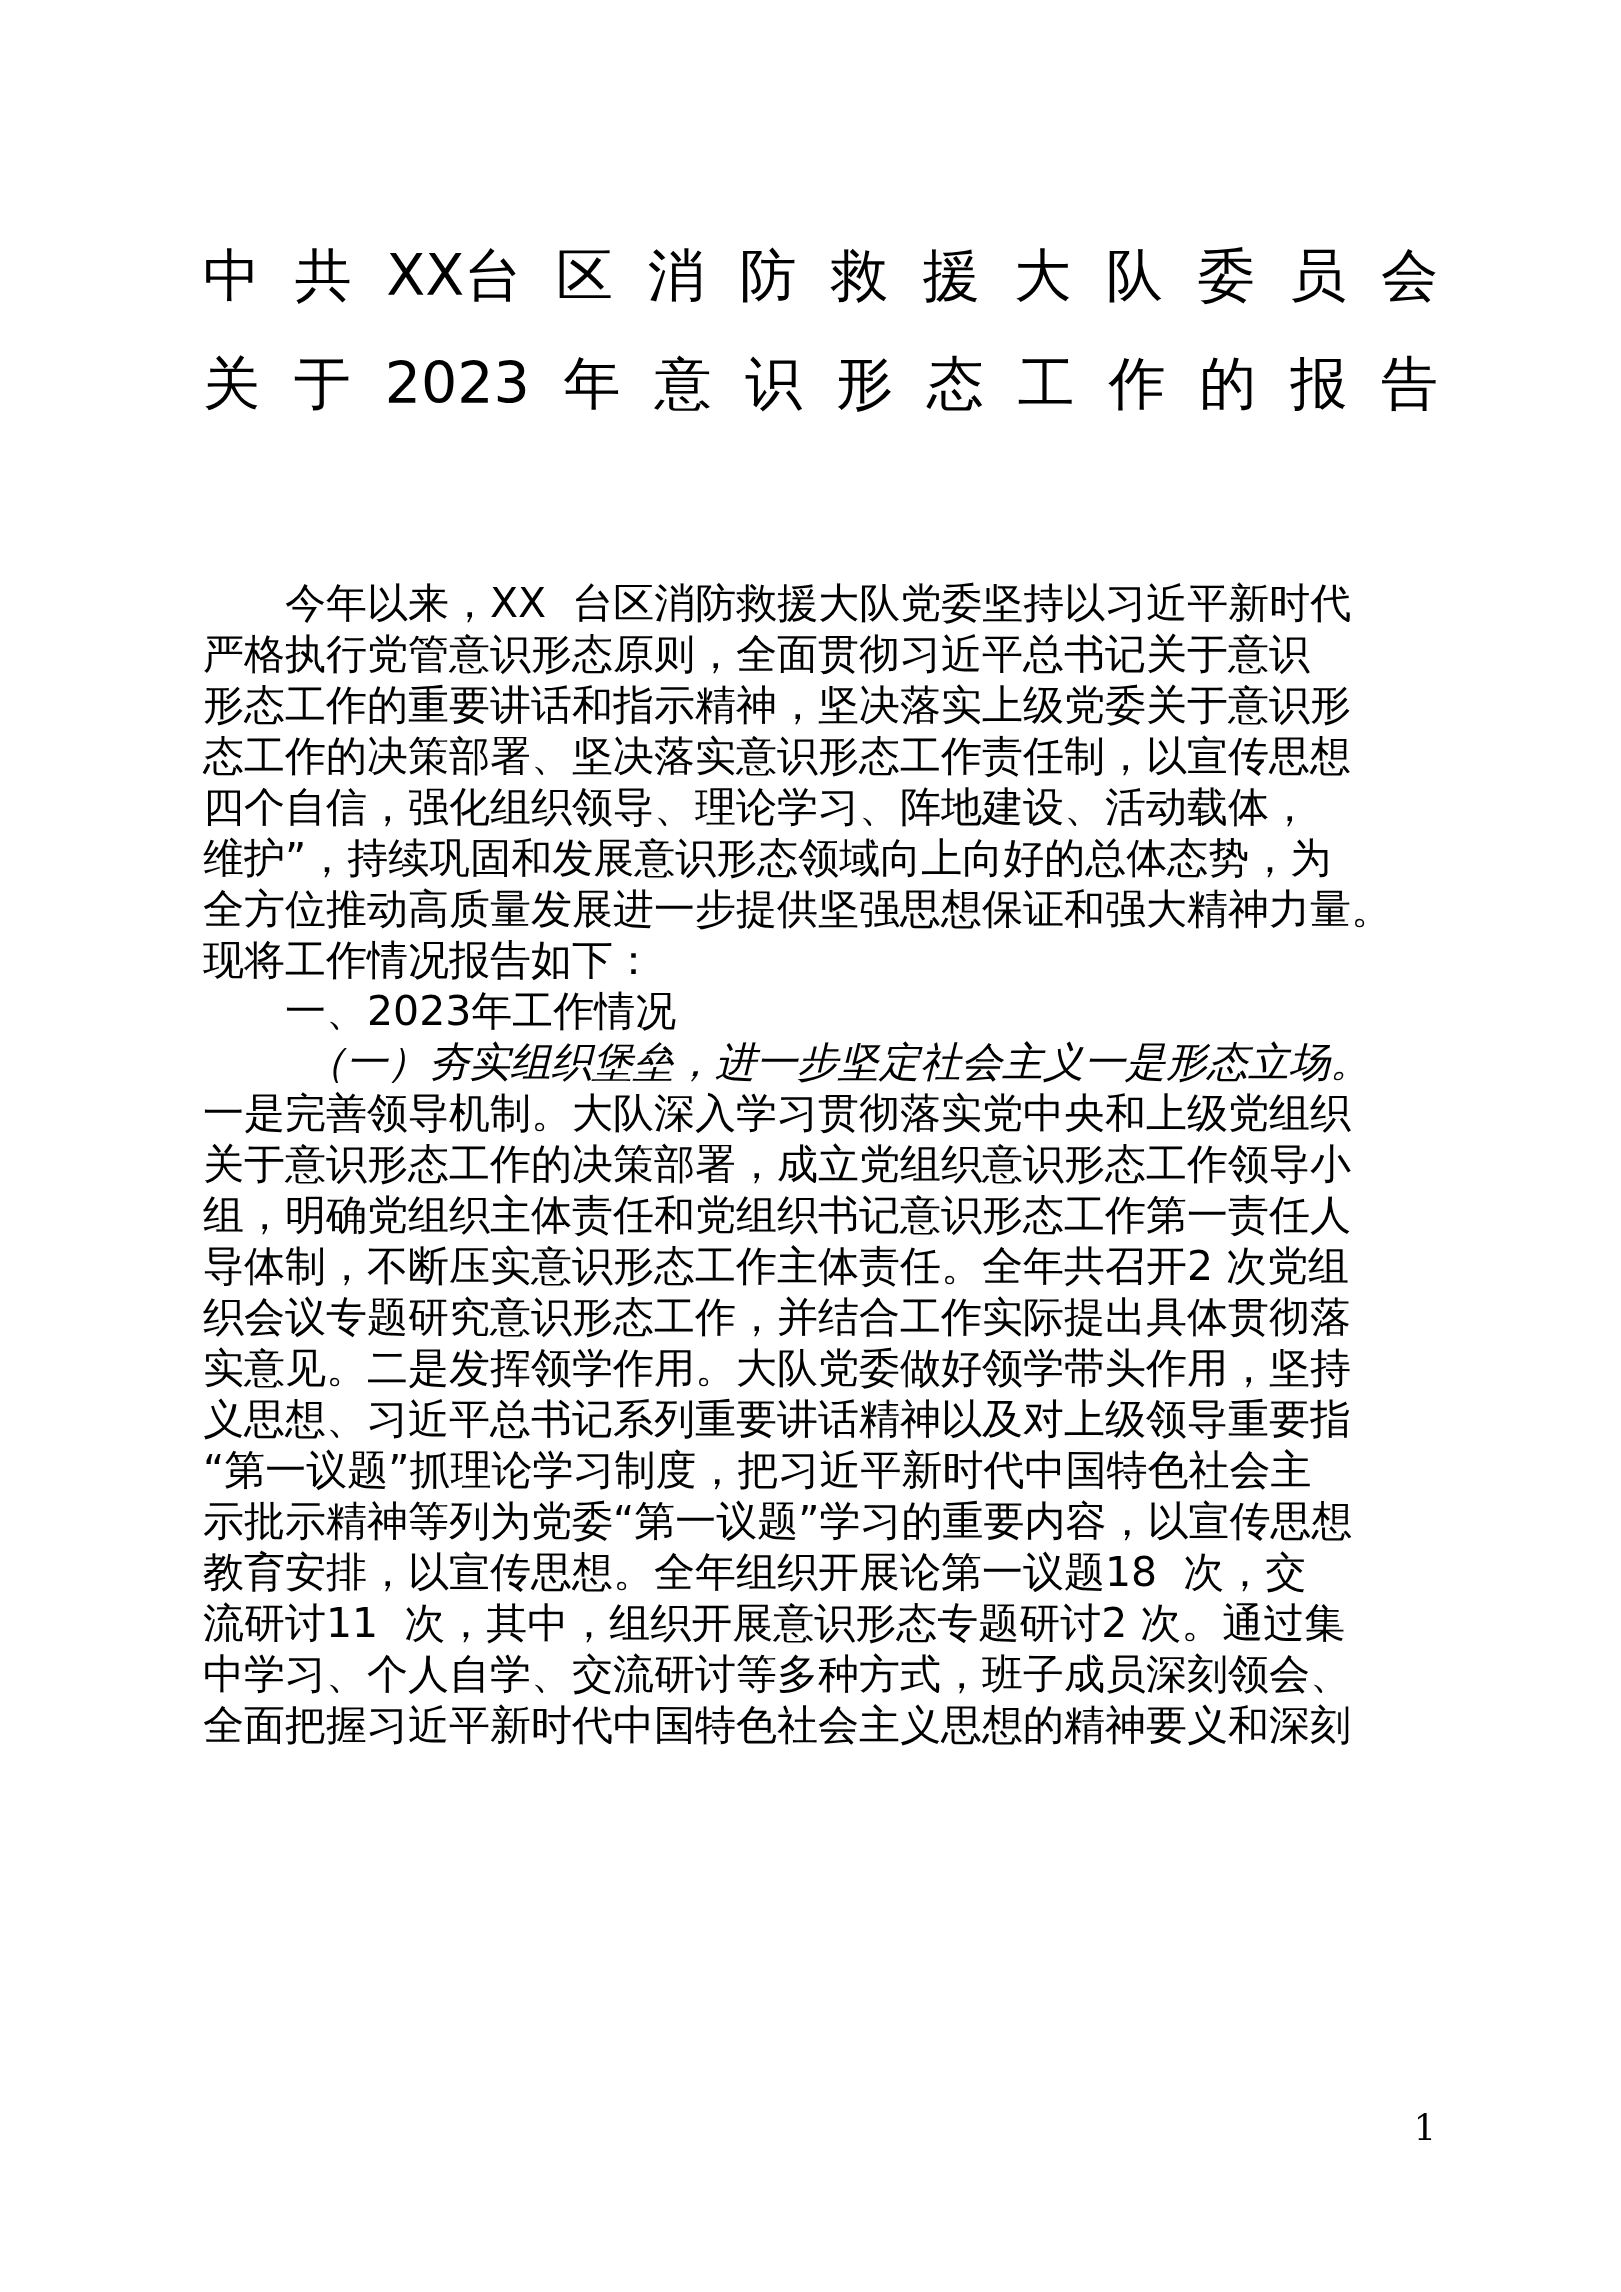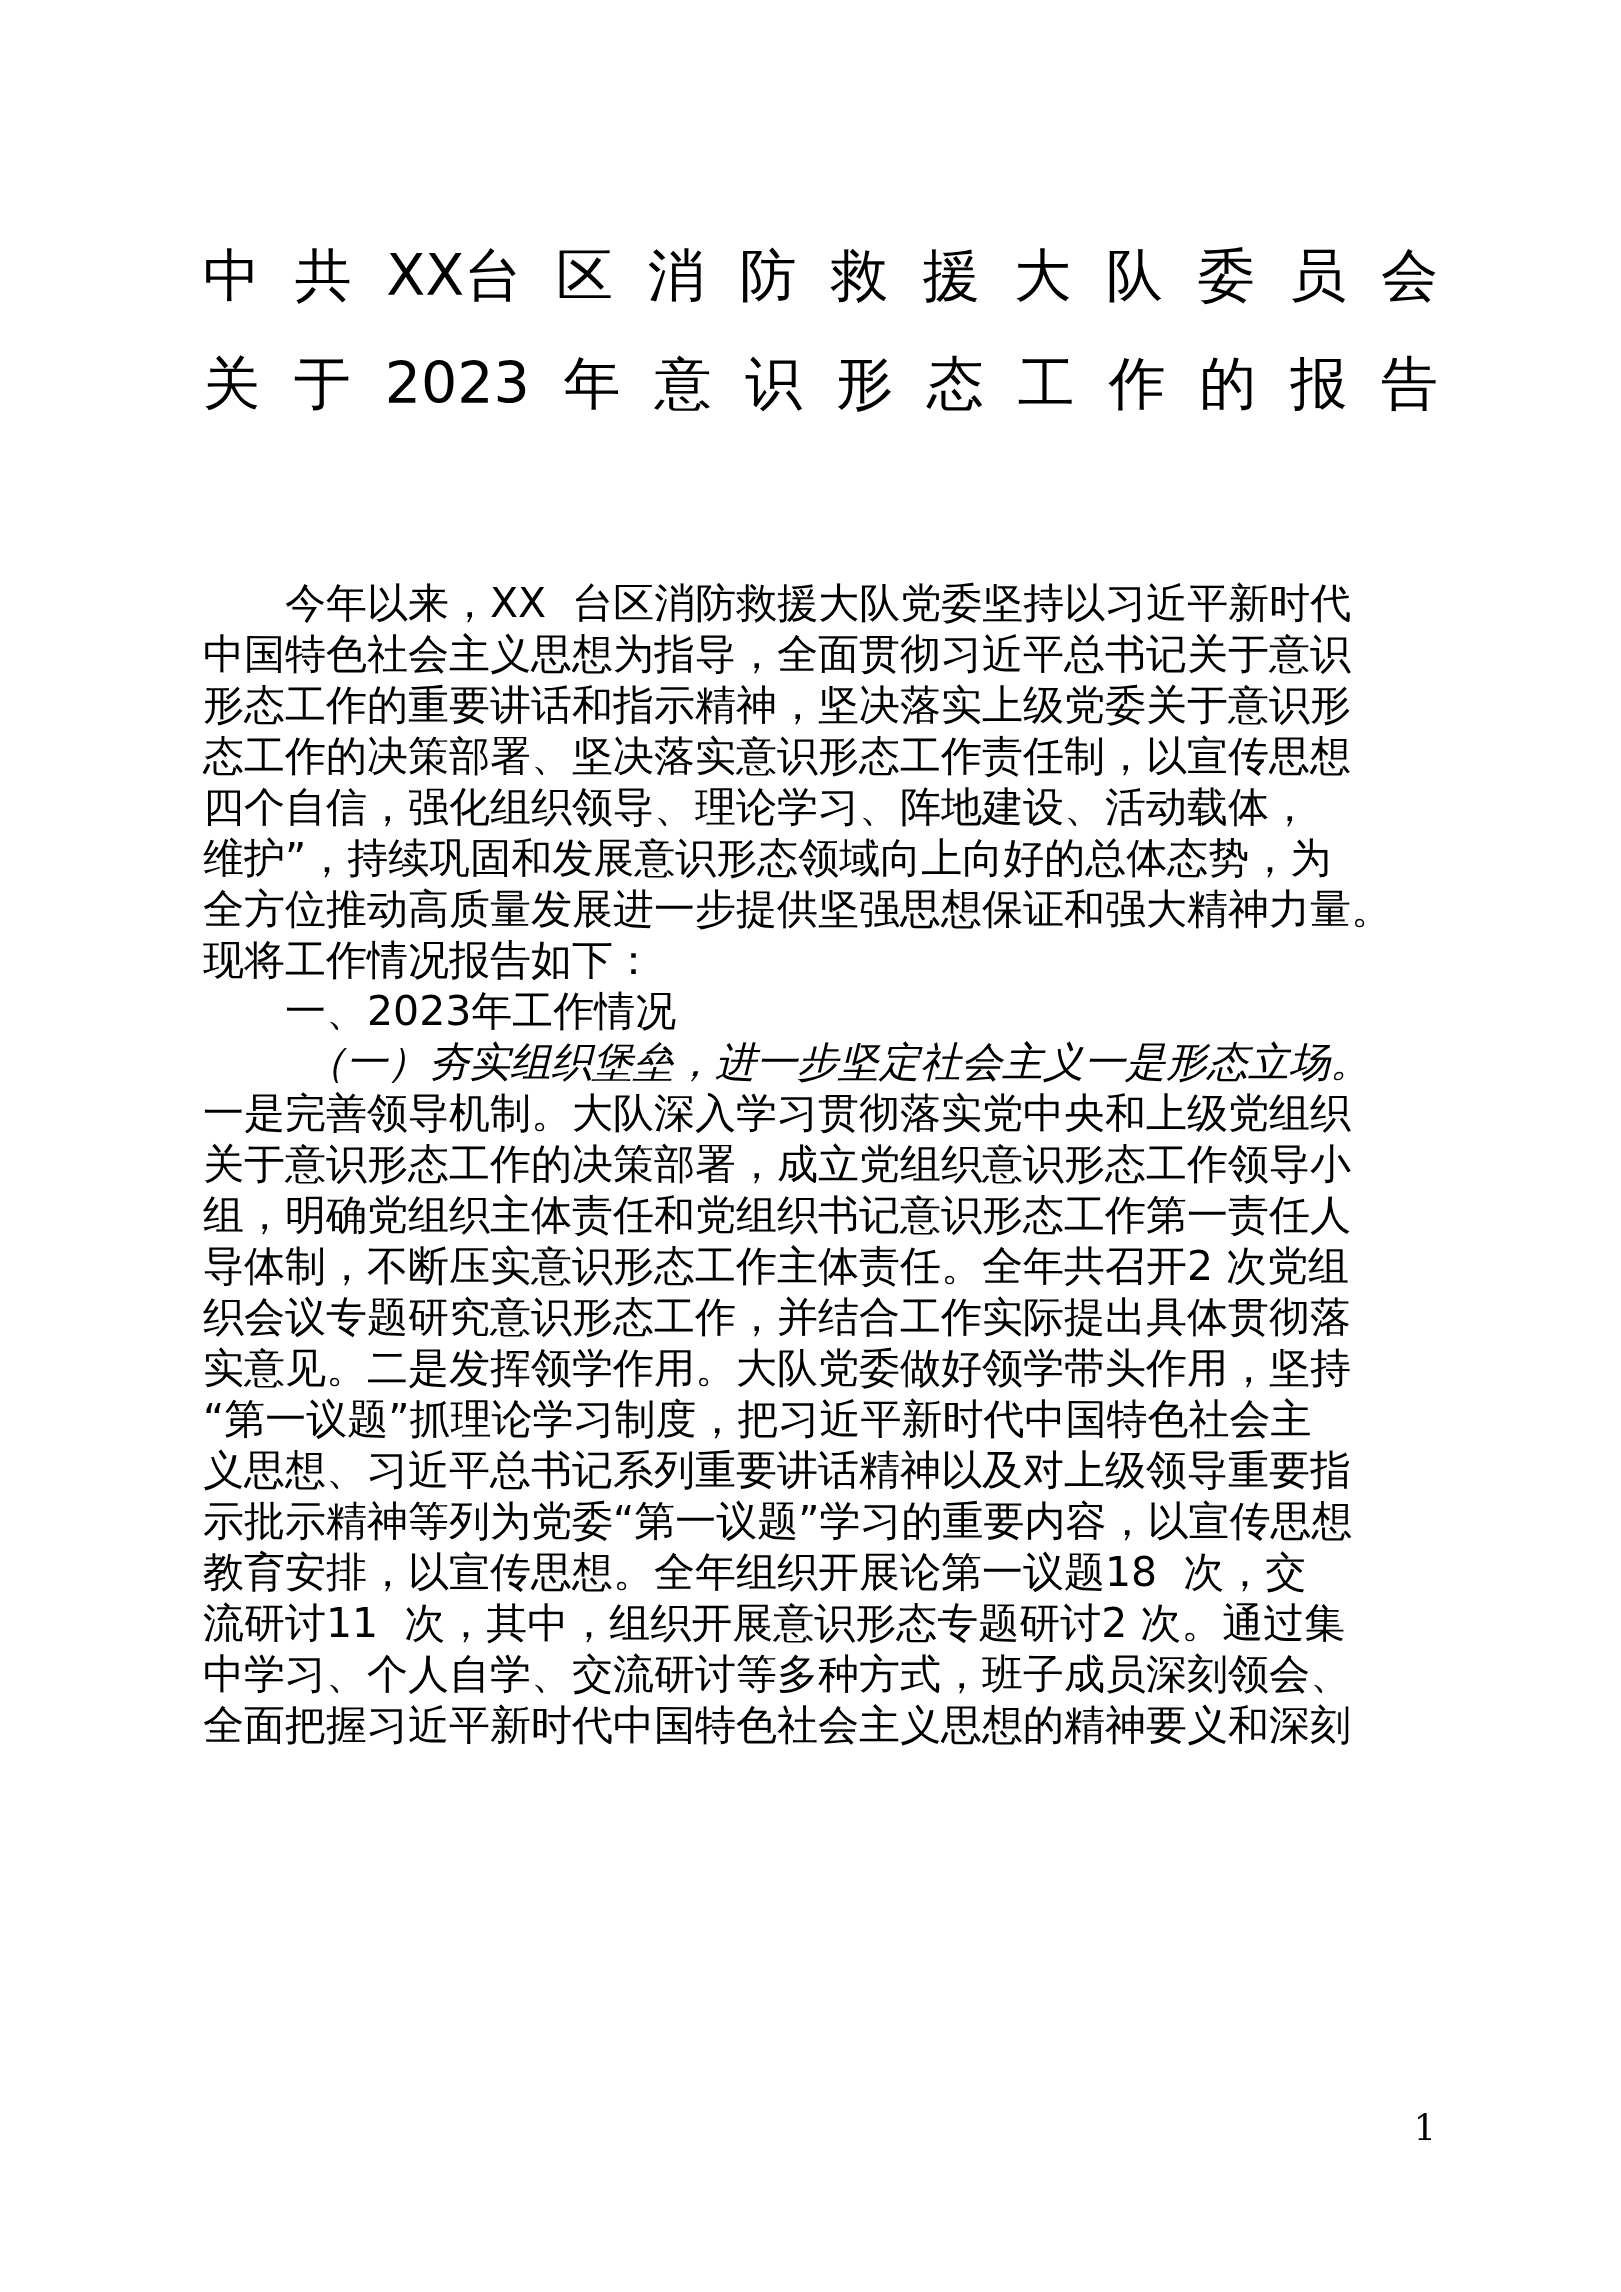--- a/index.html
+++ b/index.html
@@ -111,21 +111,21 @@
       <span class="tchar">报</span>
       <span class="tchar">告</span>
     </div>
   </div>
 
   <div class="body-block">
     <div class="line left indent2">
         <span class="seg">今年以来，XX  台区消防救援大队党委坚持以习近平新时代</span>
       </div>
     <div class="line left">
-        <span class="seg">中国特色社会主义思想为指导，全面贯彻习近平总书记关于意识</span>
+        <span class="seg">严格执行党管意识形态原则，全面贯彻习近平总书记关于意识</span>
       </div>
     <div class="line left">
         <span class="seg">形态工作的重要讲话和指示精神，坚决落实上级党委关于意识形</span>
       </div>
     <div class="line left">
         <span class="seg">态工作的决策部署、坚决落实意识形态工作责任制，以宣传思想</span>
       </div>
     <div class="line left">
         <span class="seg">四个自信，强化组织领导、理论学习、阵地建设、活动载体，</span>
       </div>
@@ -156,24 +156,24 @@
     <div class="line left">
         <span class="seg">导体制，不断压实意识形态工作主体责任。全年共召开2 次党组</span>
       </div>
     <div class="line left">
         <span class="seg">织会议专题研究意识形态工作，并结合工作实际提出具体贯彻落</span>
       </div>
     <div class="line left">
         <span class="seg">实意见。二是发挥领学作用。大队党委做好领学带头作用，坚持</span>
       </div>
     <div class="line left">
-        <span class="seg">“第一议题”抓理论学习制度，把习近平新时代中国特色社会主</span>
+        <span class="seg">义思想、习近平总书记系列重要讲话精神以及对上级领导重要指</span>
       </div>
     <div class="line left">
-        <span class="seg">义思想、习近平总书记系列重要讲话精神以及对上级领导重要指</span>
+        <span class="seg">“第一议题”抓理论学习制度，把习近平新时代中国特色社会主</span>
       </div>
     <div class="line left">
         <span class="seg">示批示精神等列为党委“第一议题”学习的重要内容，以宣传思想</span>
       </div>
     <div class="line left">
         <span class="seg">教育安排，以宣传思想。全年组织开展论第一议题18  次，交</span>
       </div>
     <div class="line left">
         <span class="seg">流研讨11  次，其中，组织开展意识形态专题研讨2 次。通过集</span>
       </div>

